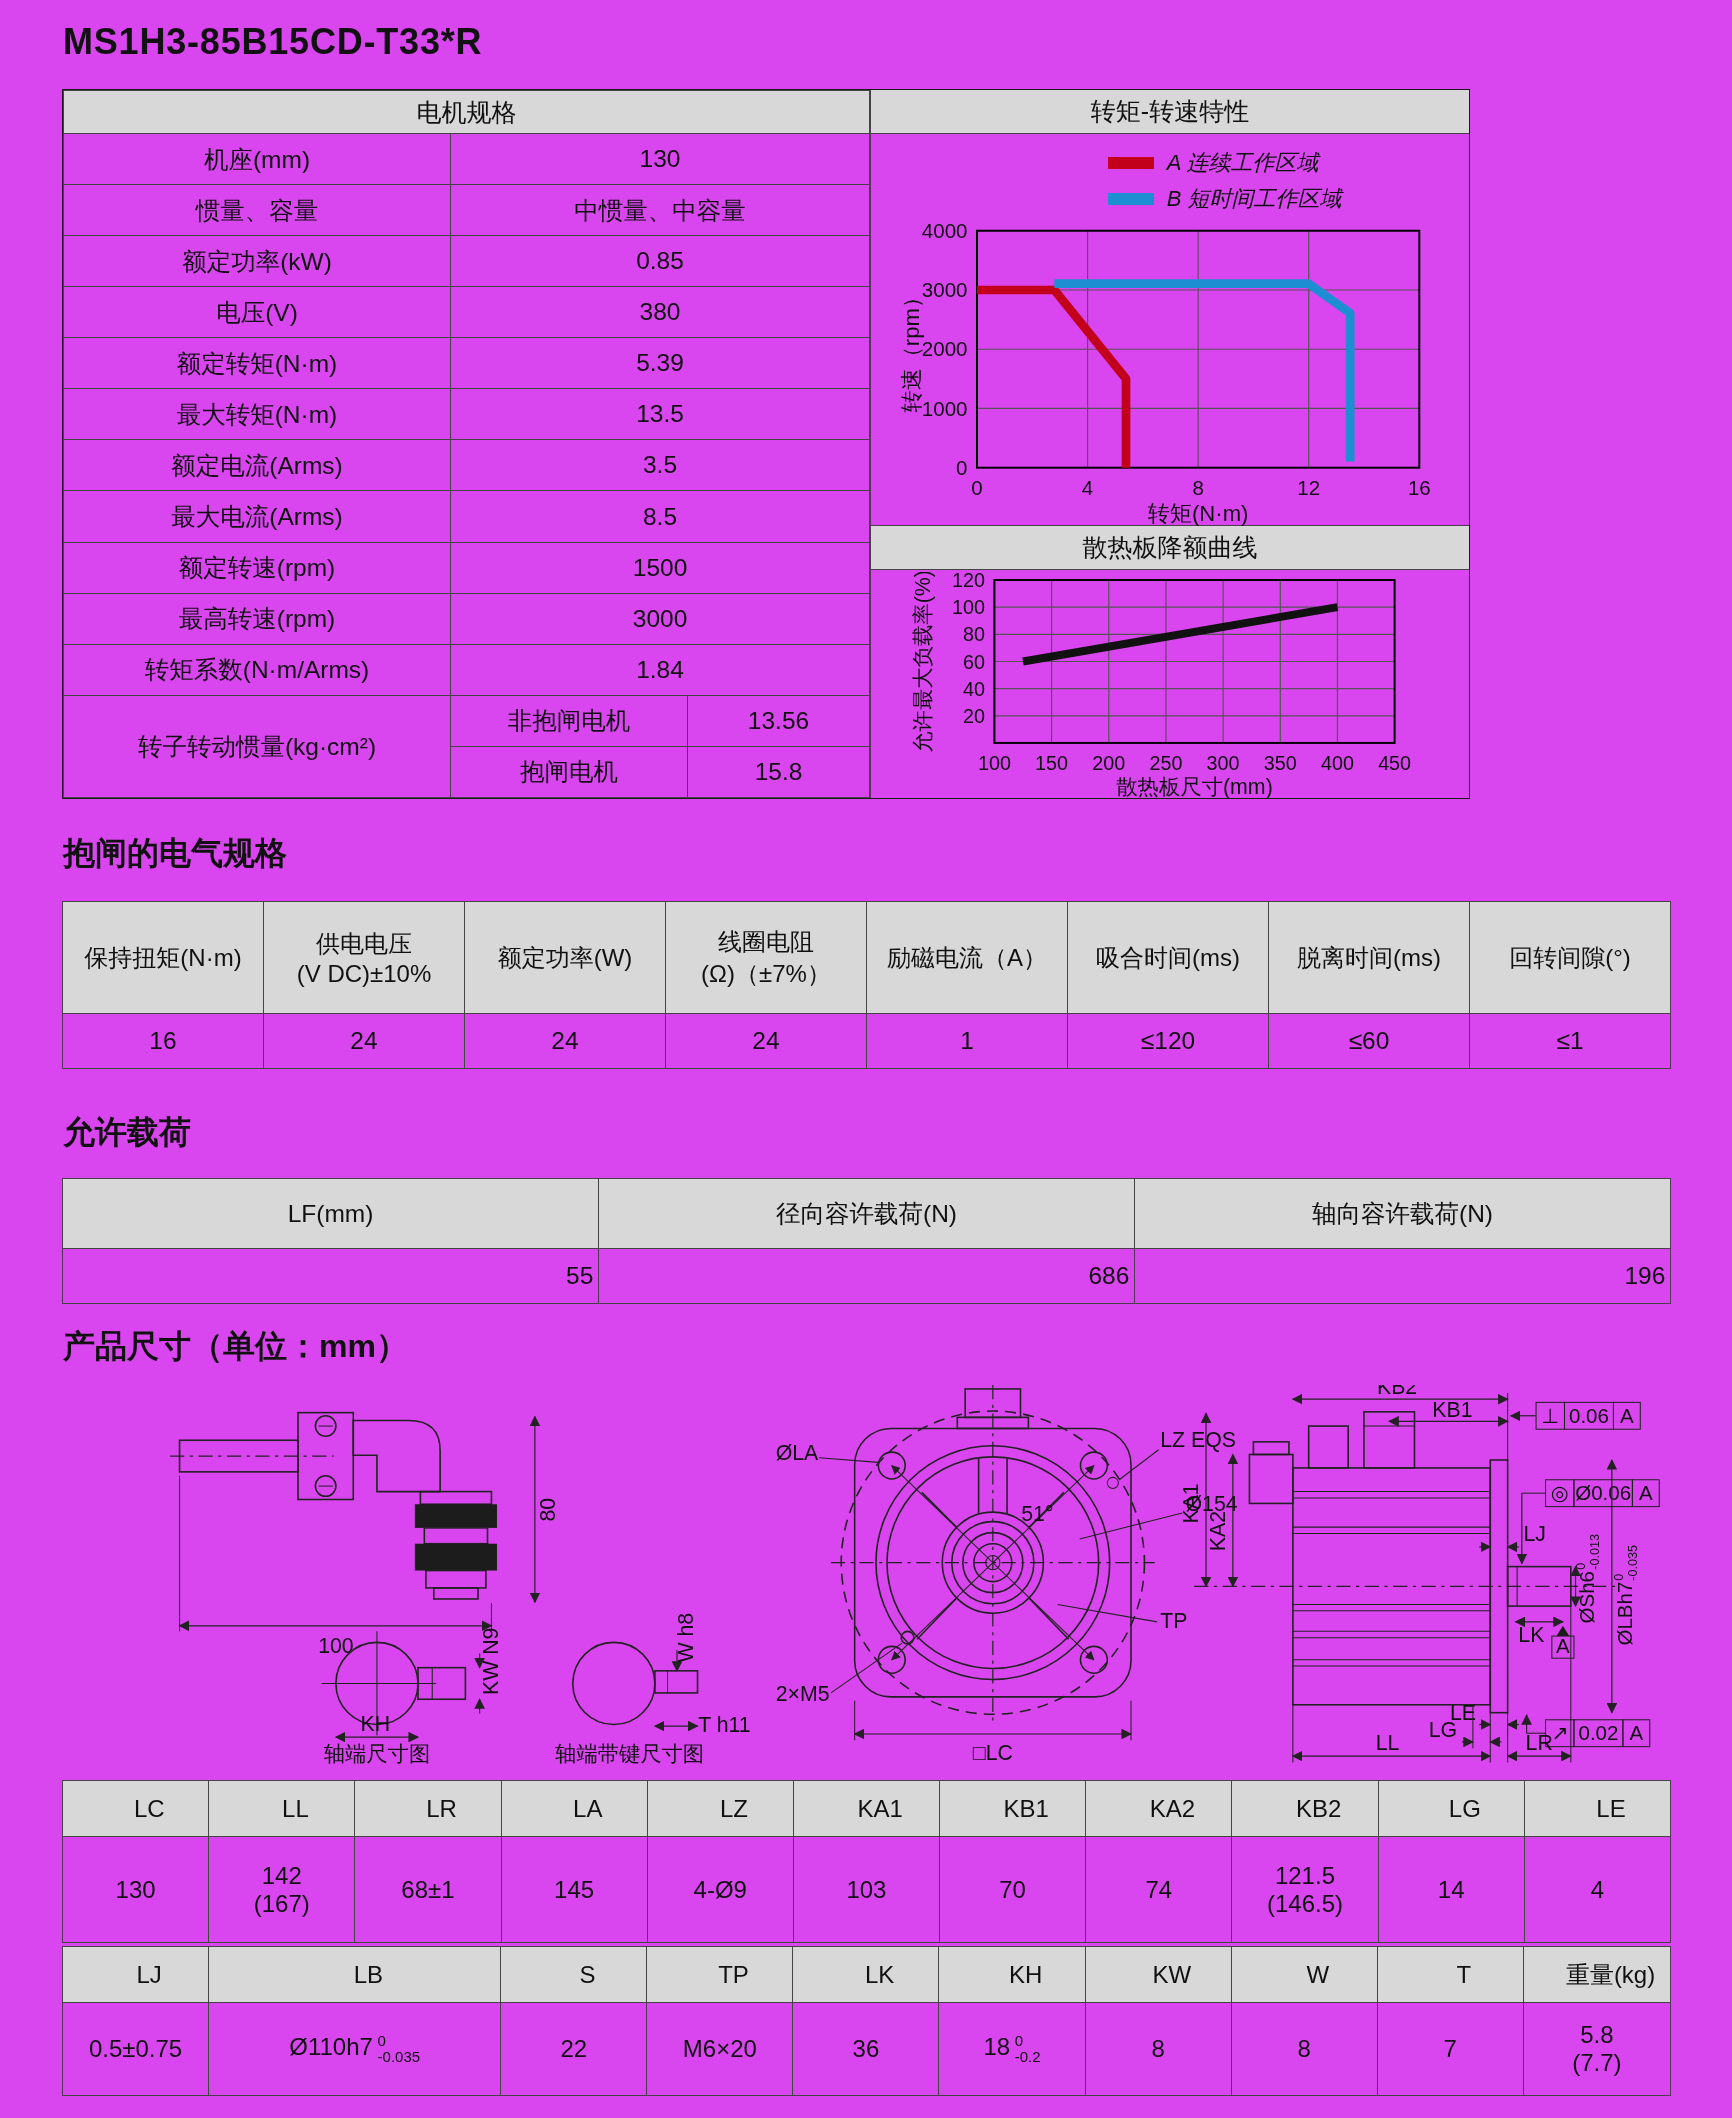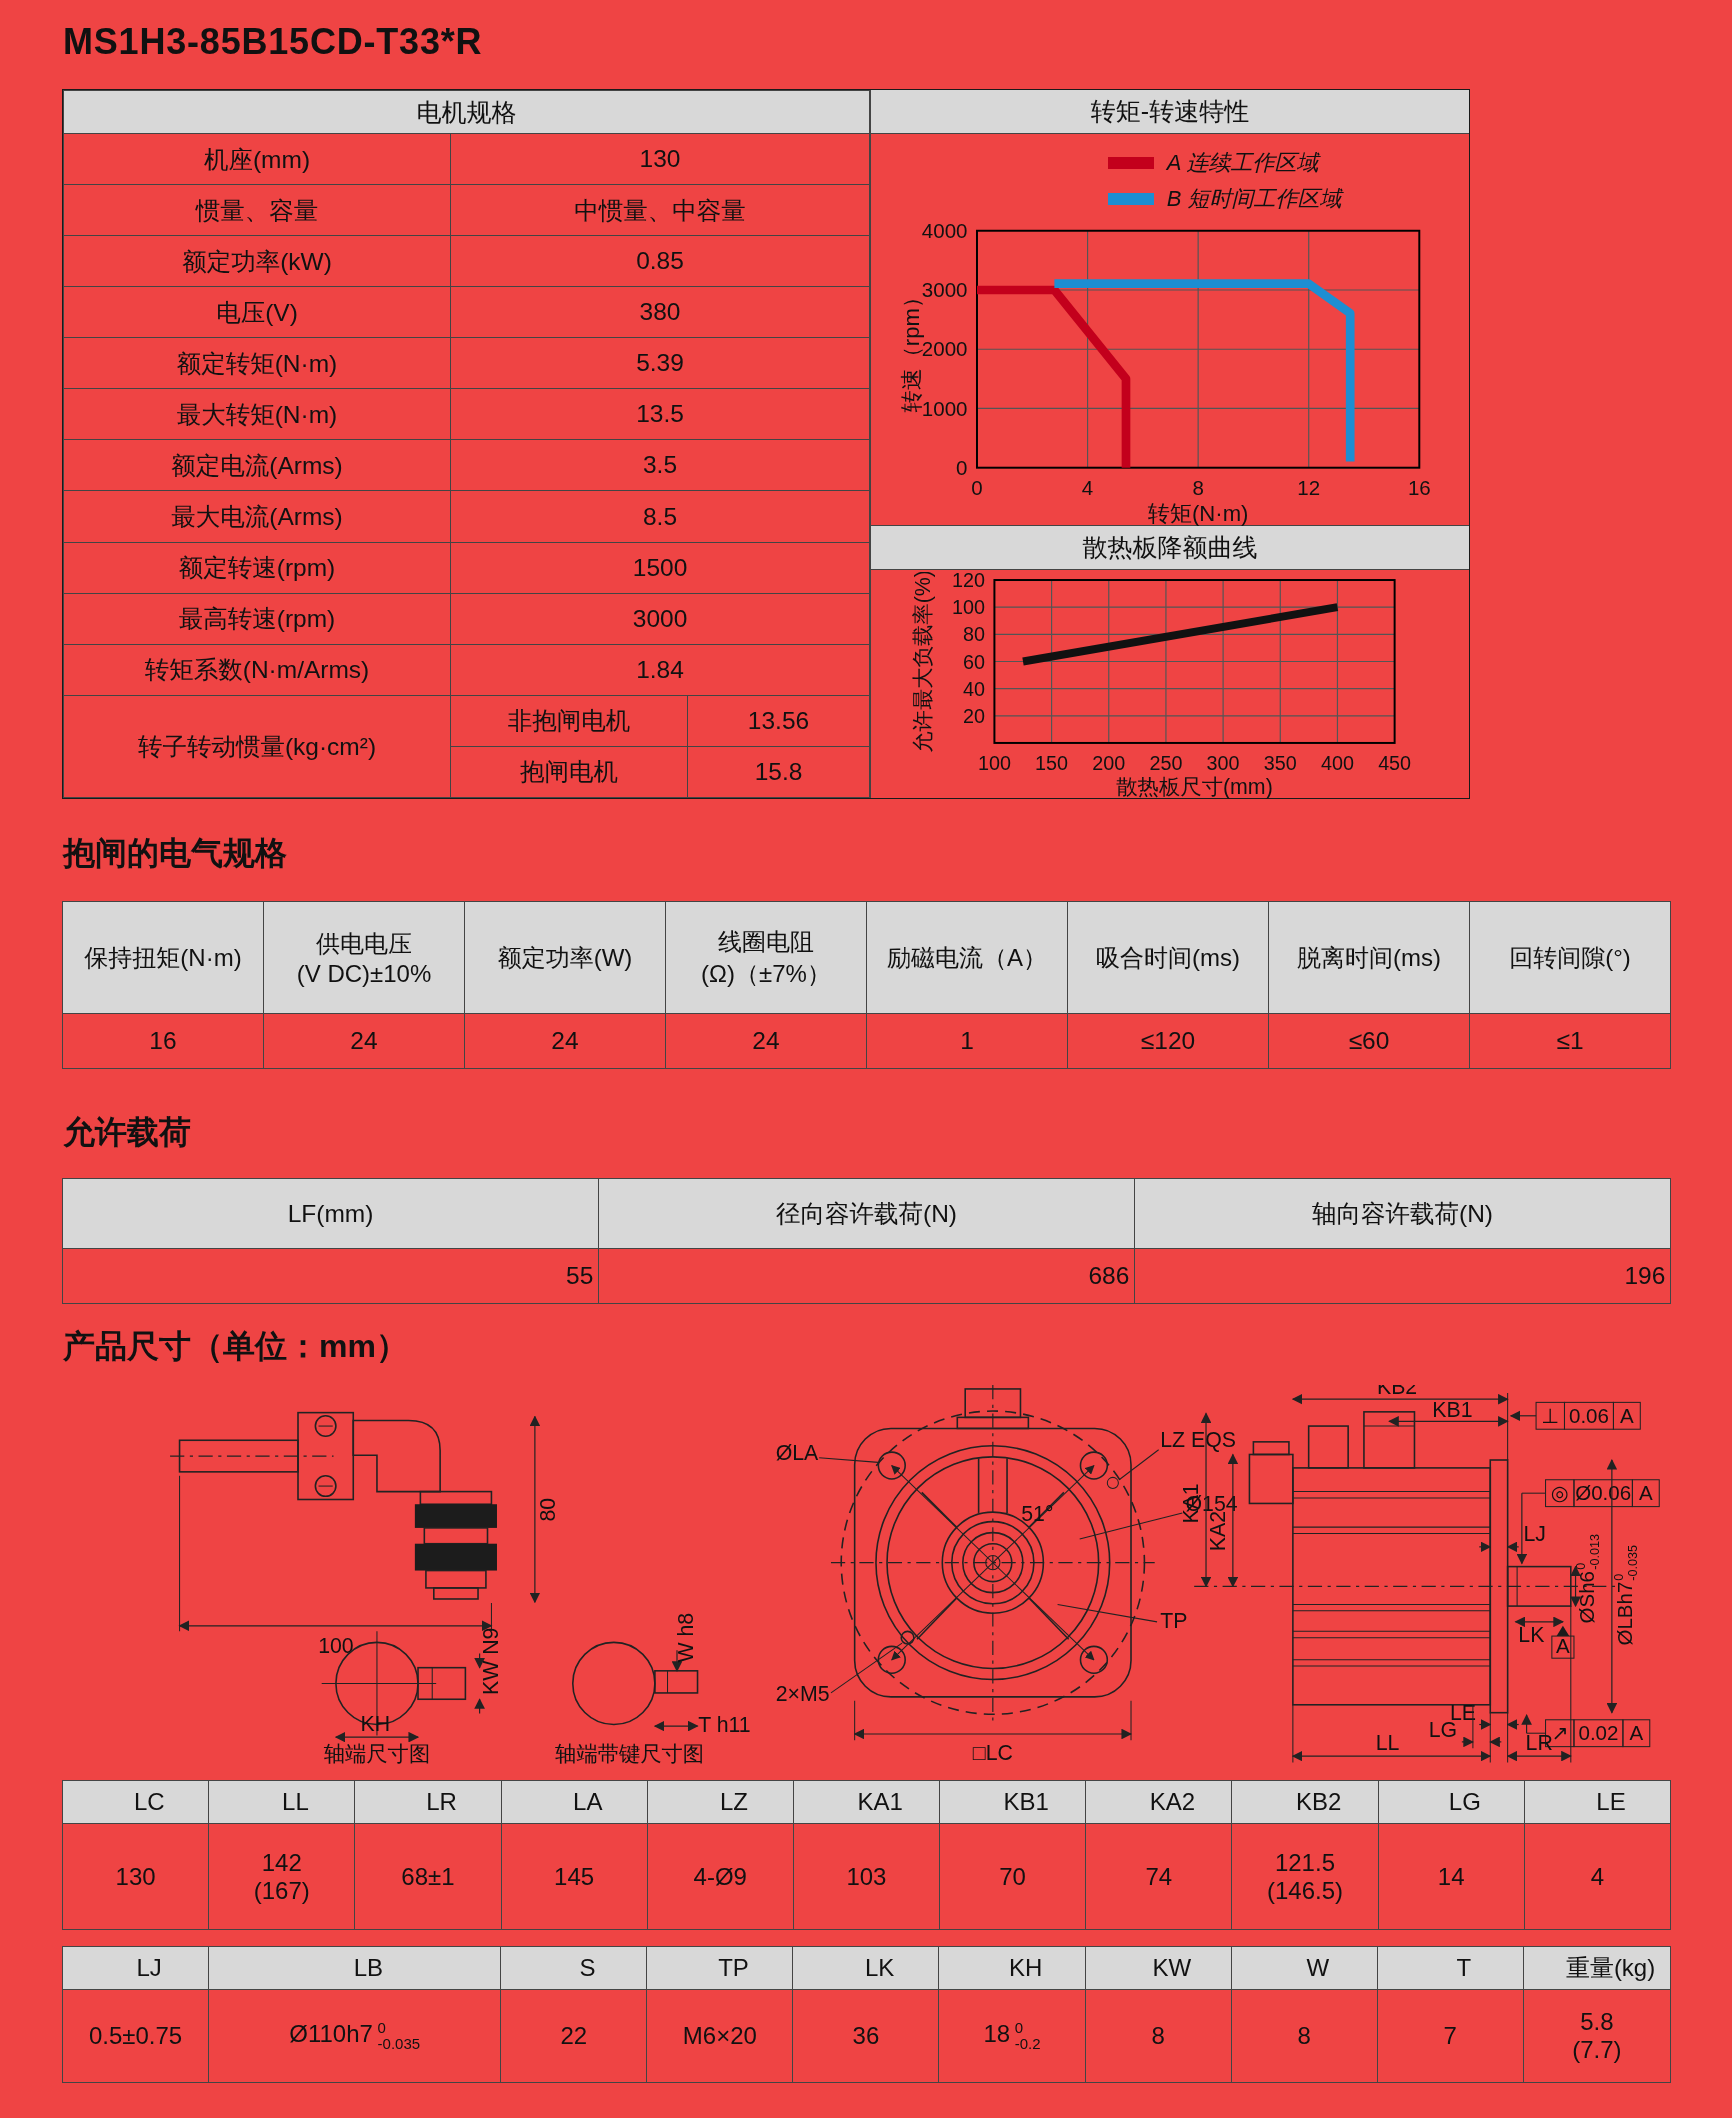--- a/index.html
+++ b/index.html
@@ -1,16 +1,16 @@
 <!DOCTYPE html>
 <html style="font-size:12.6px"><head>
 <meta charset="utf-8">
 <style>
   html,body{margin:0;padding:0;background:#fff;font-family:"Liberation Sans","DejaVu Sans",sans-serif;color:#111;}
-  .page{position:relative;width:1733px;height:2119px;background:#ef4444;overflow:hidden;}
+  .page{position:relative;width:1733px;height:2119px;background:#d946ef;overflow:hidden;}
   .doc-title{position:absolute;left:63px;top:20.6px;font-size:36px;font-weight:bold;letter-spacing:0.8px;}
   .sec-title{position:absolute;left:63px;font-size:32px;font-weight:bold;}
   table{border-collapse:collapse;table-layout:fixed;}
   td{border:0.8px solid #444;text-align:center;vertical-align:middle;font-size:24.5px;white-space:pre-line;padding:0 4.7px;box-sizing:border-box;}
   .ghead{background:#d8d8d8;}
   
   .spec-block{position:absolute;left:62px;top:89px;width:1408px;height:710px;border:1.6px solid #1a1a1a;display:flex;box-sizing:border-box;}
   .spec-table{width:806px;height:100%;}
   .spec-table td{height:51px;}
   .spec-table tr.hrow td{height:43px;font-size:25px;}
@@ -27,21 +27,21 @@
   .brake-table{position:absolute;left:62px;top:901px;width:1609px;border:1.6px solid #1a1a1a;padding-left:20px;}
   .brake-table td{width:201px;}
   .brake-table tr.hrow td{height:112px;font-size:24px;}
   .brake-table tr.vrow td{height:55px;}
   .load-table{position:absolute;left:62px;top:1178px;width:1609px;border:1.6px solid #1a1a1a;}
   .load-table tr.hrow td{height:70px;}
   .load-table tr.vrow td{height:55px;text-align:right;}
   
   .dim-table{position:absolute;left:62px;width:1609px;border:1.6px solid #1a1a1a;}
   .dim-table td{font-size:24px;}
-  .dim-table tr.hrow td{height:43px;padding-left:32px;}
+  .dim-table tr.hrow td{height:56px;padding-left:32px;}
   .t1{top:1780px;} .t1 tr.vrow td{height:106px;}
   .t2{top:1946px;} .t2 tr.vrow td{height:93px;}
   .stk{display:inline-flex;flex-direction:column;align-items:flex-start;vertical-align:middle;margin-left:4.7px;font-size:15px;line-height:1.05;}
   
   .draw-wrap{position:absolute;left:60px;top:1385px;width:1613px;height:379px;}
   .dw{stroke:#222;stroke-width:2;fill:none;}
   .dwt{stroke:#222;stroke-width:1.3;fill:none;}
   .dkf{fill:#1c1c1c;stroke:none;}
   .dim{stroke:#222;stroke-width:1.5;fill:none;}
   .dash{stroke-dasharray:14 9;}

